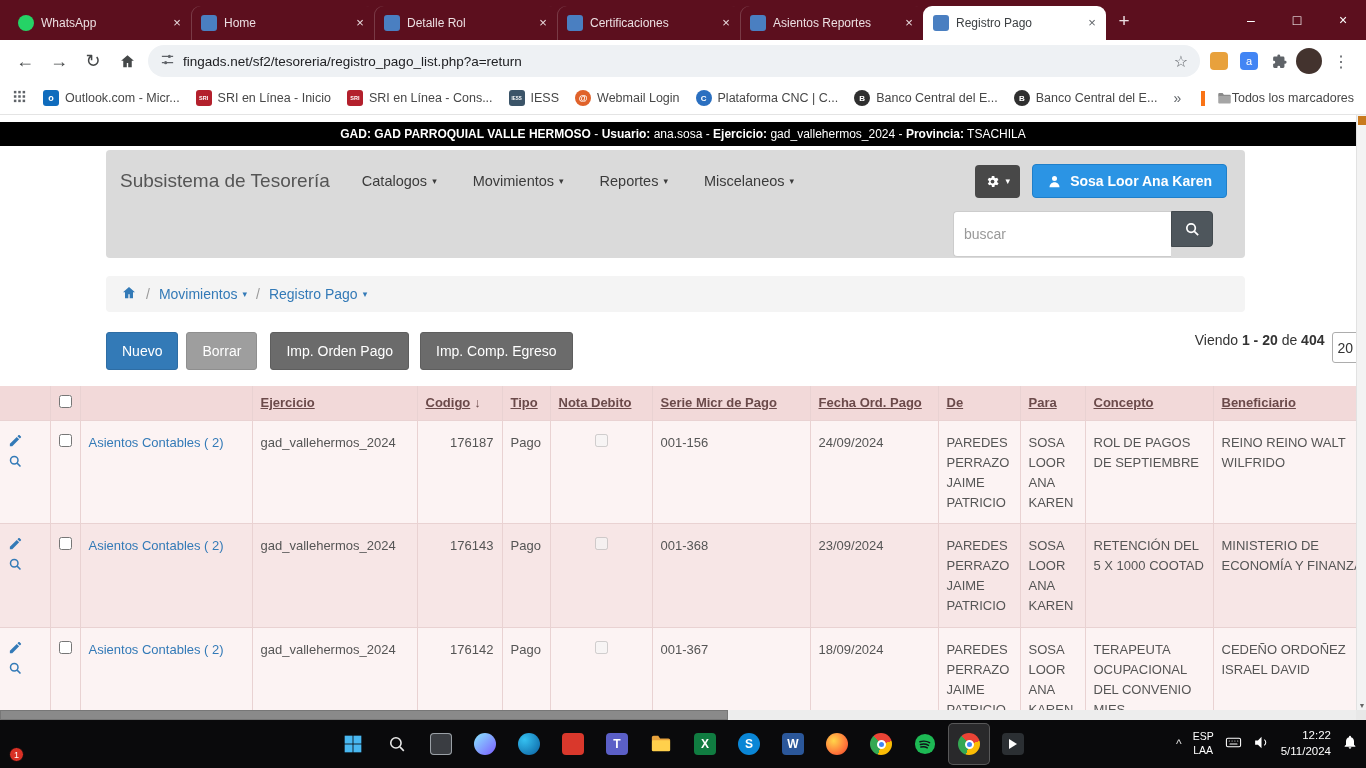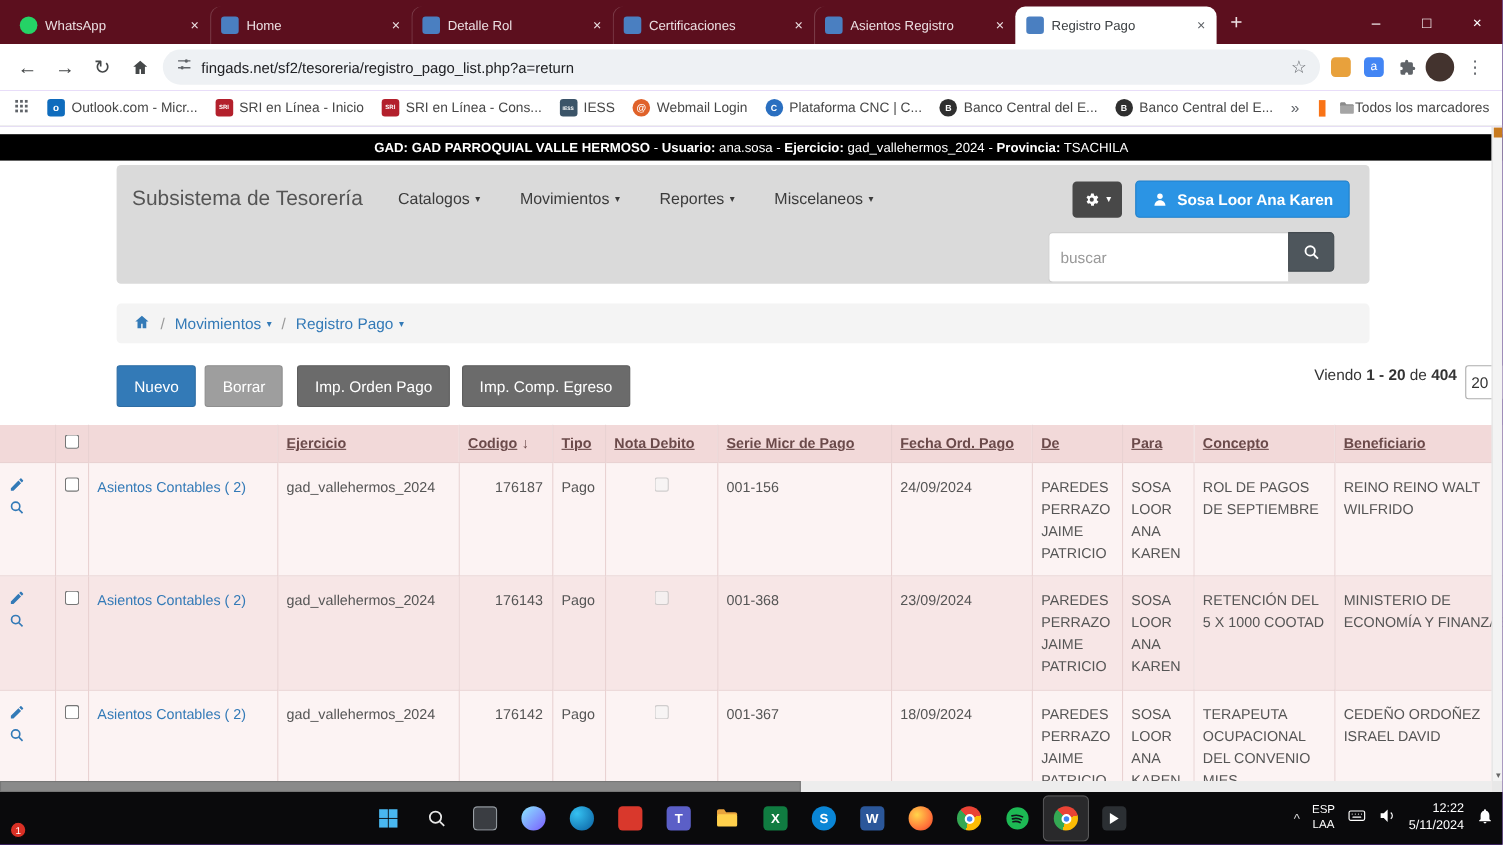--- a/index.html
+++ b/index.html
@@ -36,21 +36,21 @@
 .bookmarks{height:33px;background:#fff;display:flex;align-items:center;padding:0 12px;gap:16px;font-size:12.5px;color:#474747;border-bottom:1px solid #e4e4e4;flex-shrink:0;white-space:nowrap}
 .bm{display:flex;align-items:center;gap:6px;min-width:0}
 .bm-fav{width:16px;height:16px;border-radius:3px;display:flex;align-items:center;justify-content:center;color:#fff;font-weight:bold;font-size:5.5px;flex-shrink:0}
 .fv-outlook{background:#0f6cbd;font-size:9px}
 .fv-sri{background:#b3202c}
 .fv-iess{background:#3b5468;font-size:4.5px}
 .fv-mail{background:#e0622a;border-radius:50%;font-size:9px}
 .fv-cnc{background:#2a6fc0;border-radius:50%;font-size:8px}
 .fv-bce{background:#2f2f2f;border-radius:50%;font-size:8px}
 .bm-more{color:#5f6368;font-size:14px}
-.bm-right{margin-left:auto;display:flex;align-items:center;gap:0;border-left:6px solid #f97316;padding-left:12px}
+.bm-right{margin-left:auto;display:flex;align-items:center;gap:0;border-left:4px solid #f97316;padding-left:12px}
 
 
 .content{flex:1;position:relative;overflow:hidden;background:#fff}
 .infobar{margin-top:7px;height:24px;background:#000;color:#fff;font-size:12px;line-height:24px;text-align:center;white-space:nowrap}
 .panel{width:1139px;margin:4px 0 0 106px;height:108px;background:#dadada;border-radius:4px;padding:14px 18px 0 14px}
 .panel-row1{display:flex;align-items:center}
 .brand{font-size:19px;color:#555;margin-right:32px;white-space:nowrap}
 .nav-item{font-size:14.5px;color:#3b3b3b;margin-right:36px;display:flex;align-items:center;gap:5px;white-space:nowrap}
 .caret{font-size:9px}
 .panel-right{margin-left:auto;display:flex;gap:12px;align-items:center}
@@ -146,21 +146,21 @@
       <span class="tab-title">Detalle Rol</span>
       <span class="tab-close">×</span>
     </div>
     <div class="tab">
       <span class="fav fv-app"></span>
       <span class="tab-title">Certificaciones</span>
       <span class="tab-close">×</span>
     </div>
     <div class="tab">
       <span class="fav fv-app"></span>
-      <span class="tab-title">Asientos Registro</span>
+      <span class="tab-title">Asientos Reportes</span>
       <span class="tab-close">×</span>
     </div>
     <div class="tab active">
       <span class="fav fv-app"></span>
       <span class="tab-title">Registro Pago</span>
       <span class="tab-close" style="color:#5f6368">×</span>
     </div>
     <div class="newtab-btn">+</div>
     <div class="win-controls">
       <div class="wc">–</div>

